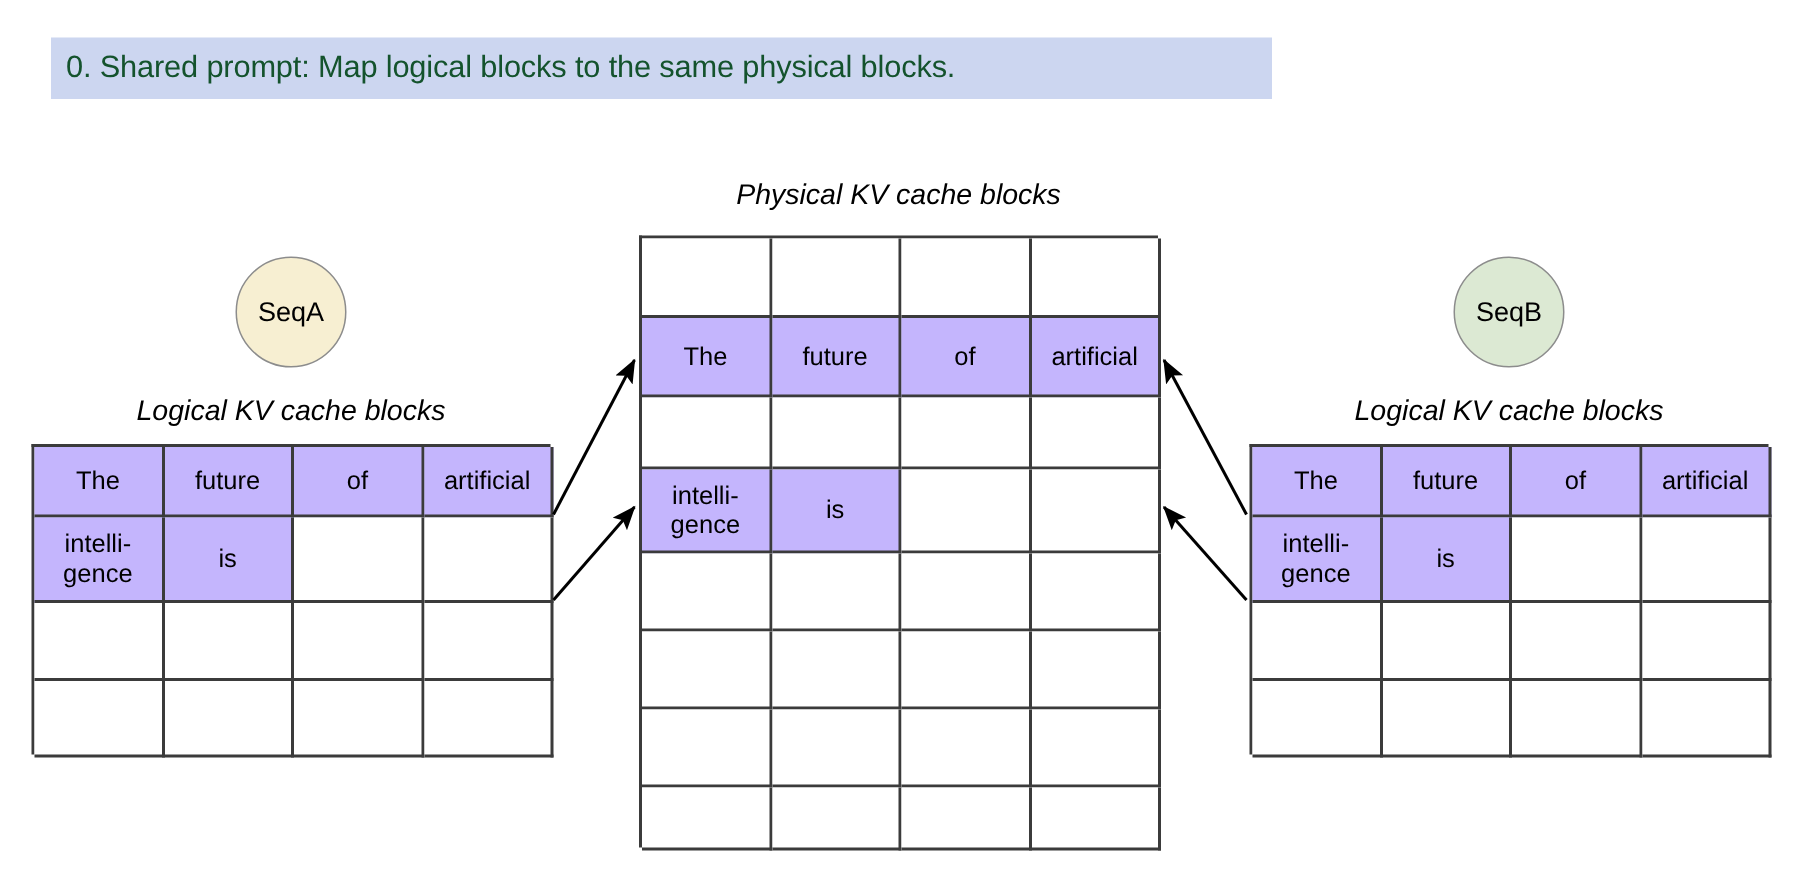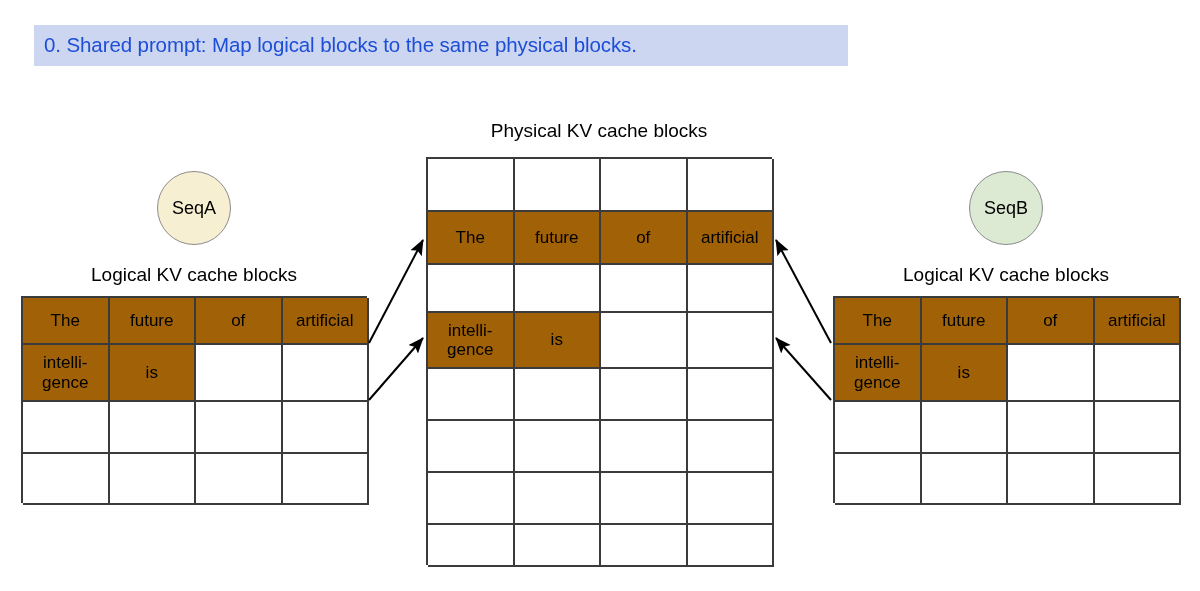--- a/index.html
+++ b/index.html
@@ -27,31 +27,32 @@
     background: #ccd6f0;
     display: flex;
     align-items: center;
     padding-left: 10px;
     box-sizing: border-box;
   }
   .banner-text {
     font-size: 20.5px;
     line-height: 1;
     letter-spacing: -0.1px;
-    color: #1d4ed8;
+    color: #14532d;
     white-space: nowrap;
   }
 
   
   .caption {
     position: absolute;
     font-size: 19px;
     line-height: 1;
     white-space: nowrap;
     color: #000;
+    font-style: italic;
   }
   .caption-physical { left: 426px; top: 121px; width: 346px; text-align: center; }
   .caption-left     { left: 21px;  top: 265px; width: 346px; text-align: center; }
   .caption-right    { left: 833px; top: 265px; width: 346px; text-align: center; }
 
   
   .seq-circle {
     position: absolute;
     width: 74px;
     height: 74px;
@@ -83,21 +84,21 @@
     display: flex;
     align-items: center;
     justify-content: center;
     text-align: center;
     font-size: 17px;
     line-height: 1.12;
     background: #ffffff;
     overflow: hidden;
     word-break: break-word;
   }
-  .grid .cell.filled { background: #a16207; }
+  .grid .cell.filled { background: #c4b5fd; }
 
   .grid-logical {
     grid-template-columns: repeat(4, 86.5px);
     grid-template-rows: 47px 57px 52px 51px;
     width: 346px;
     height: 207px;
   }
   .grid-left  { left: 21px;  top: 296px; }
   .grid-right { left: 833px; top: 296px; }
 

